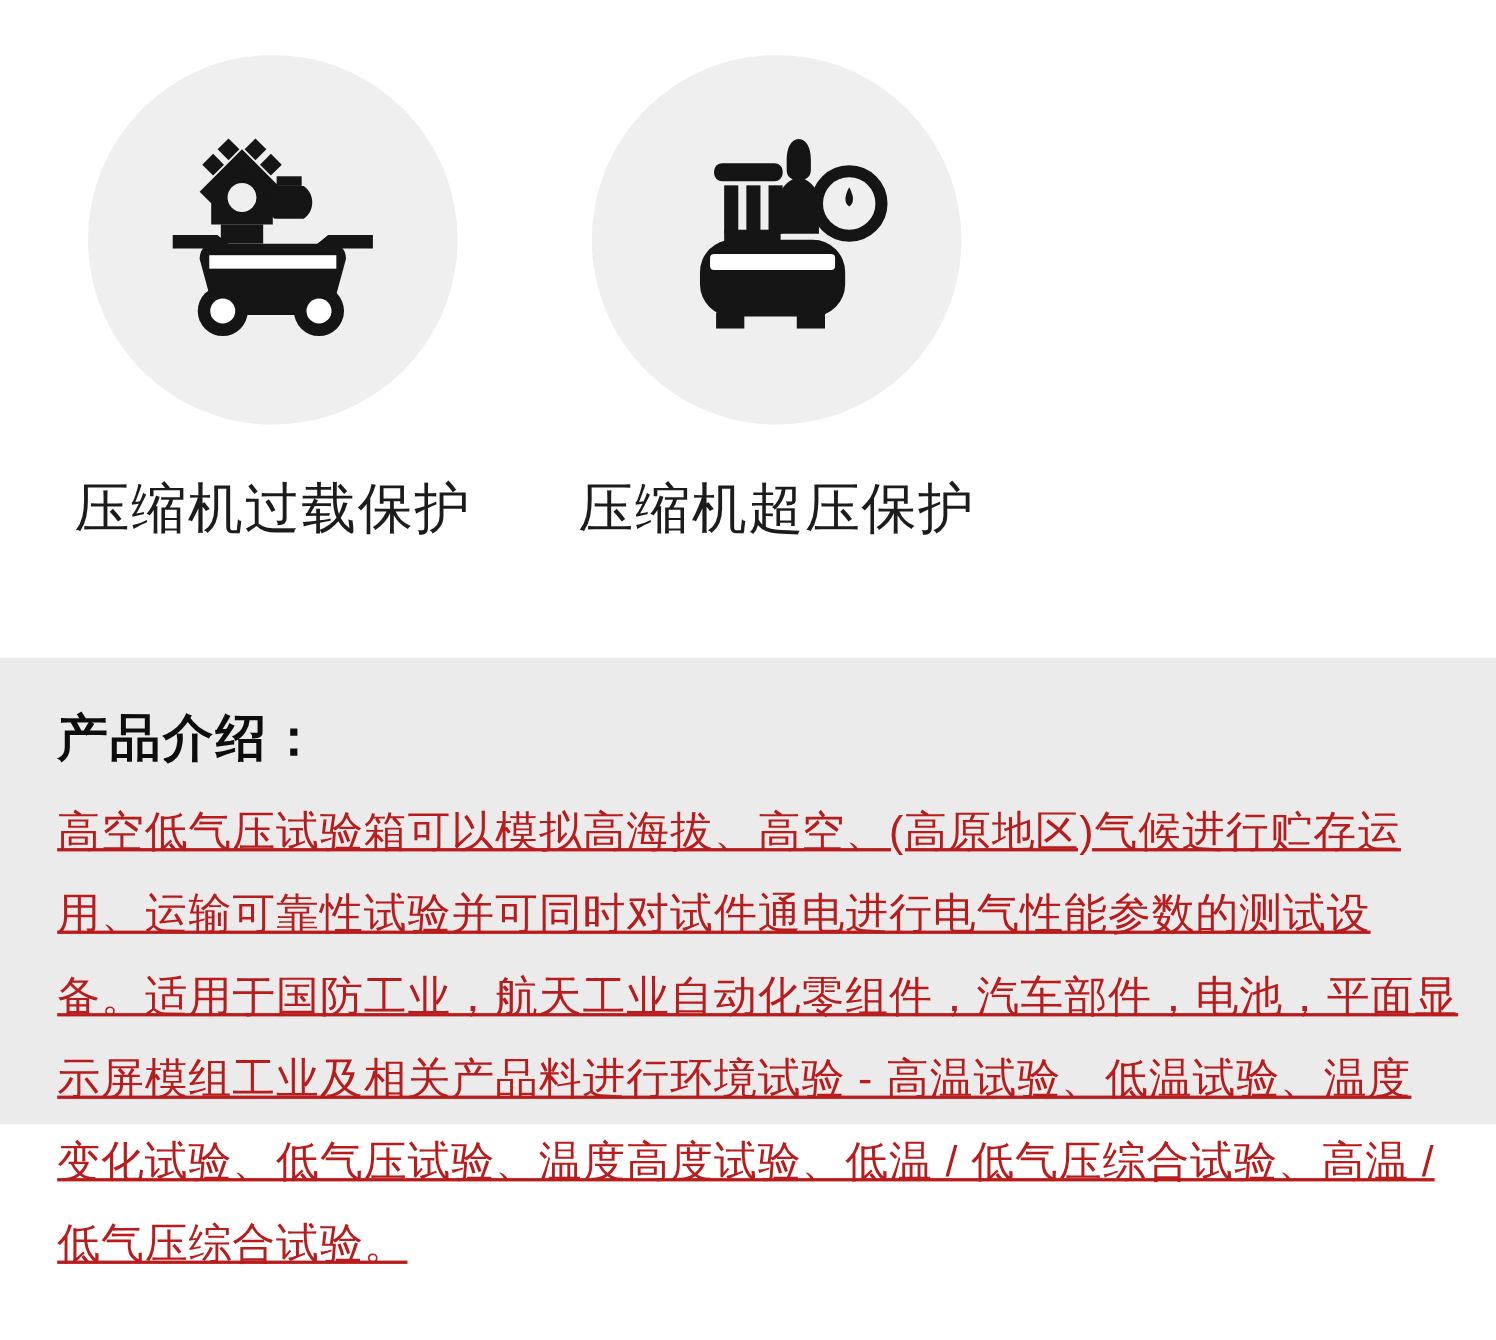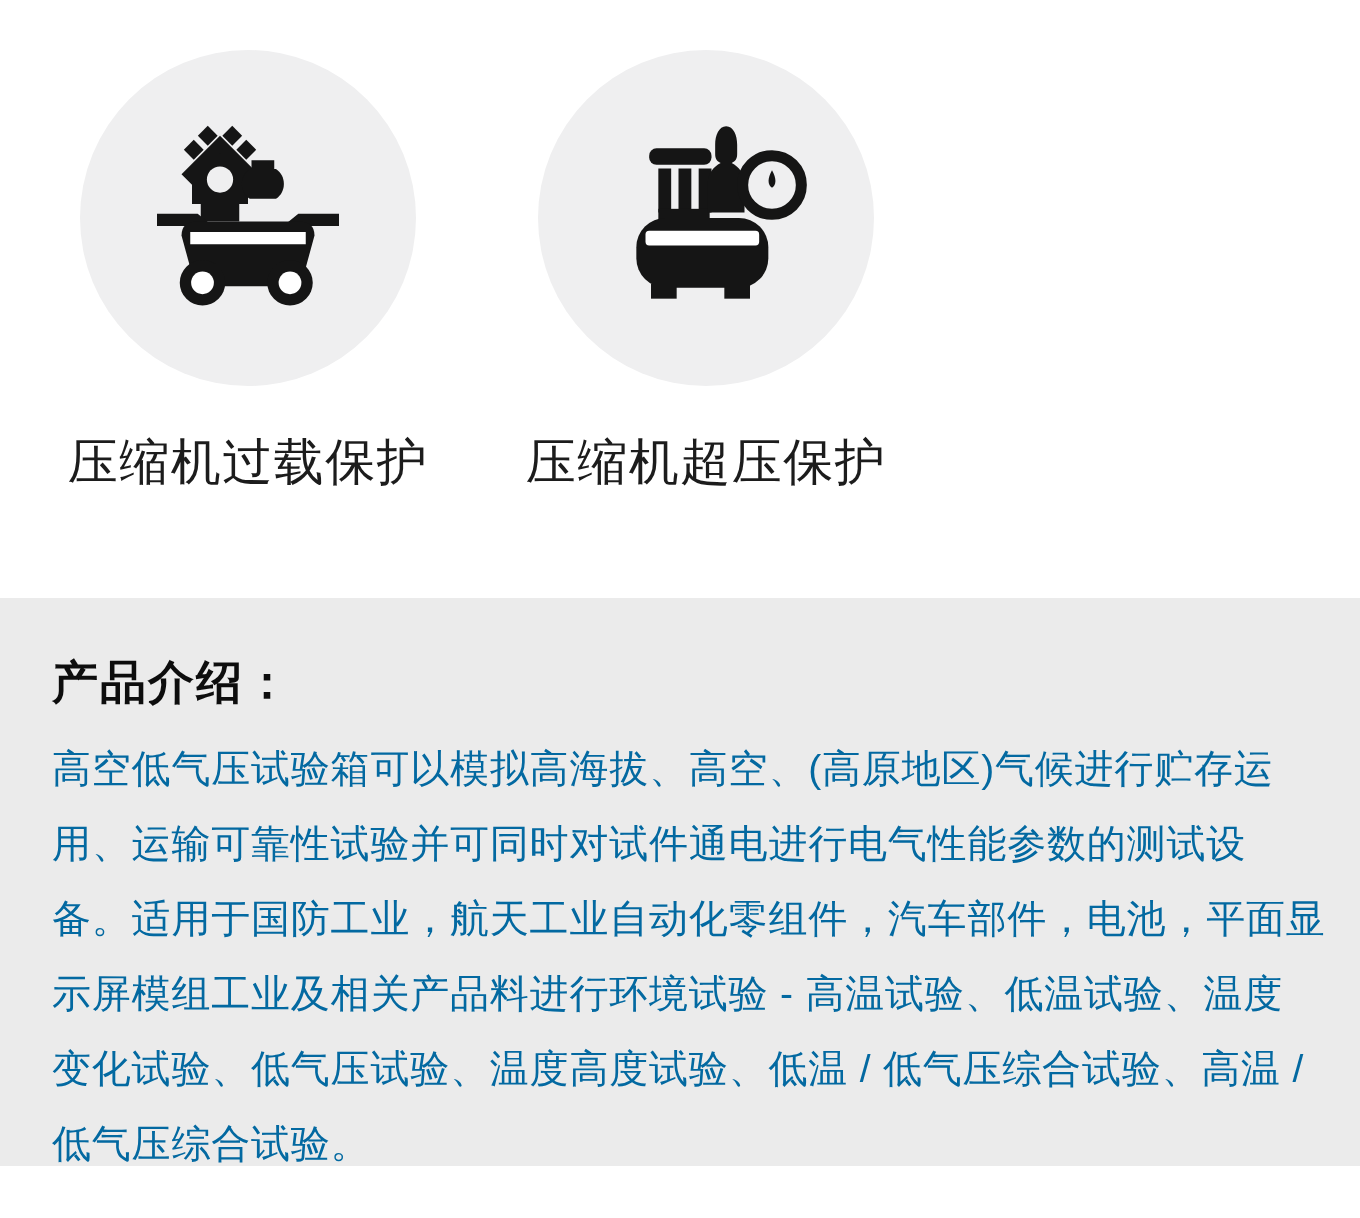--- a/index.html
+++ b/index.html
@@ -33,37 +33,38 @@
     white-space: nowrap;
   }
   .ink  { fill: #151515; }
   .lite { fill: #efeff0; }
   .wht  { fill: #ffffff; }
   .stroke-ink { stroke: #151515; fill: none; }
 
   
   .intro {
     position: absolute; top: 598px; left: 0;
-    width: 1360px; height: 568px;
+    width: 1360px; height: 424px;
     background: #ebebeb;
-    padding: 58px 25px 0 52px;
+    padding: 46px 25px 0 52px;
   }
   .intro-title {
     font-size: 46px; line-height: 52px;
     font-weight: bold;
     letter-spacing: 2px;
     color: #0d0d0d;
   }
   .intro-body {
     margin-top: 23px;
     width: 1283px;
     font-size: 39px; line-height: 75px;
     letter-spacing: 0.8px;
-    color: #0369a1;
+    color: #b91c1c;
     white-space: pre-line;
+    text-decoration: underline;
   }
 </style>
 </head>
 <body>
 
 <div class="page">
 
   <section class="features">
 
     <div class="feature f2">

